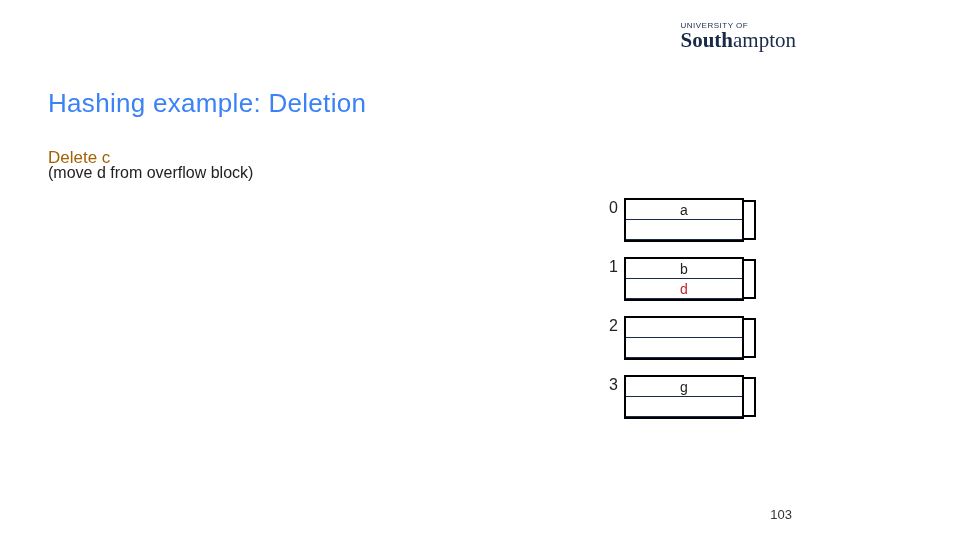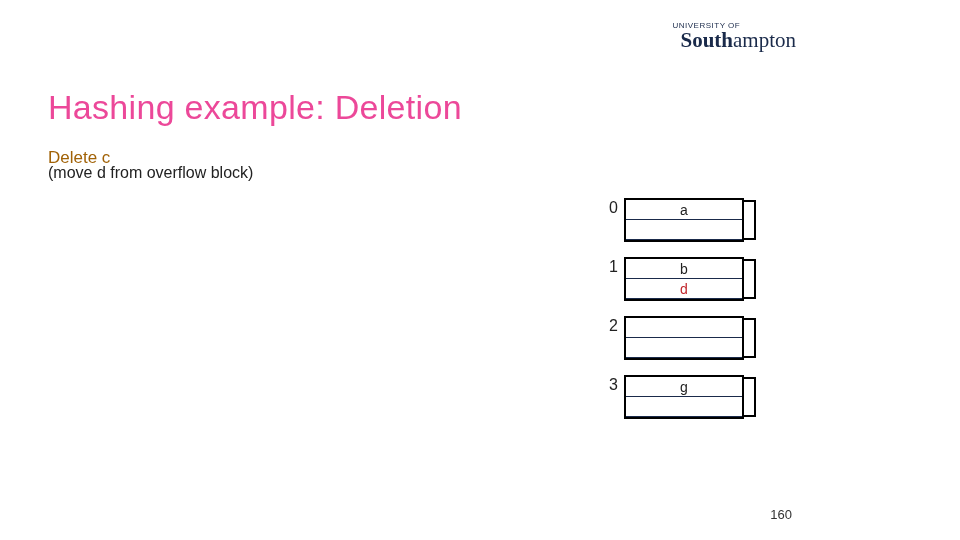--- a/index.html
+++ b/index.html
@@ -1,22 +1,22 @@
 <!DOCTYPE html>
 <html><head>
 <meta charset="utf-8">
 <style>
   * { box-sizing: border-box; margin: 0; padding: 0; }
   html, body { width: 960px; height: 540px; background: #fff; font-family: "Segoe UI", "Helvetica Neue", Arial, sans-serif; color: #222; }
   .slide { position: relative; width: 816px; height: 540px; }
   .logo { position: absolute; top: 22px; right: 20px; text-align: left; line-height: 1; }
   .logo .uni { font-size: 8px; letter-spacing: 0.5px; color: #1a2a4a; font-weight: 400; }
-  .logo .name { font-size: 21px; color: #1a2a4a; font-weight: 400; font-family: Georgia, "Times New Roman", serif; margin-left: 8px; }
+  .logo .name { font-size: 21px; color: #1a2a4a; font-weight: 400; font-family: Georgia, "Times New Roman", serif; }
   .logo .name b { font-weight: 700; }
-  .title { position: absolute; left: 48px; top: 88px; font-size: 34px; font-weight: 400; letter-spacing: 0.3px; color: #ec4899; }
+  .title { position: absolute; left: 48px; top: 88px; font-size: 26px; font-weight: 400; letter-spacing: 0.3px; color: #3b82f6; }
   .subtitle { position: absolute; left: 48px; top: 148px; font-size: 17px; font-weight: 400; color: #a16207; }
   .subnote { position: absolute; left: 48px; top: 164px; font-size: 16px; font-weight: 400; color: #222; }
   .hashtable { position: absolute; left: 594px; top: 198px; }
   .bucket-row { display: flex; align-items: flex-start; margin-bottom: 15px; }
   .idx { width: 24px; font-size: 16px; text-align: right; margin-right: 6px; line-height: 20px; color: #222; }
   .bucket { width: 120px; border: 2px solid #000; display: flex; flex-direction: column; position: relative; }
   .slot { height: 20px; border-bottom: 1.5px solid #1a2a4a; text-align: center; font-size: 14px; line-height: 20px; color: #222; }
   .slot:last-child { border-bottom: none; }
   .slot.highlight { color: #c1272d; }
   .ptr { position: absolute; right: -14px; top: 0; bottom: 0; width: 12px; border: 2px solid #000; border-left: none; background: #fff; }
@@ -69,14 +69,14 @@
       <div class="idx">3</div>
       <div class="bucket">
         <div class="slot">g</div>
         <div class="slot"></div>
         <div class="ptr"></div>
       </div>
     </div>
 
   </div>
 
-  <div class="pagenum">160</div>
+  <div class="pagenum">103</div>
 </div>
 
 </body></html>

